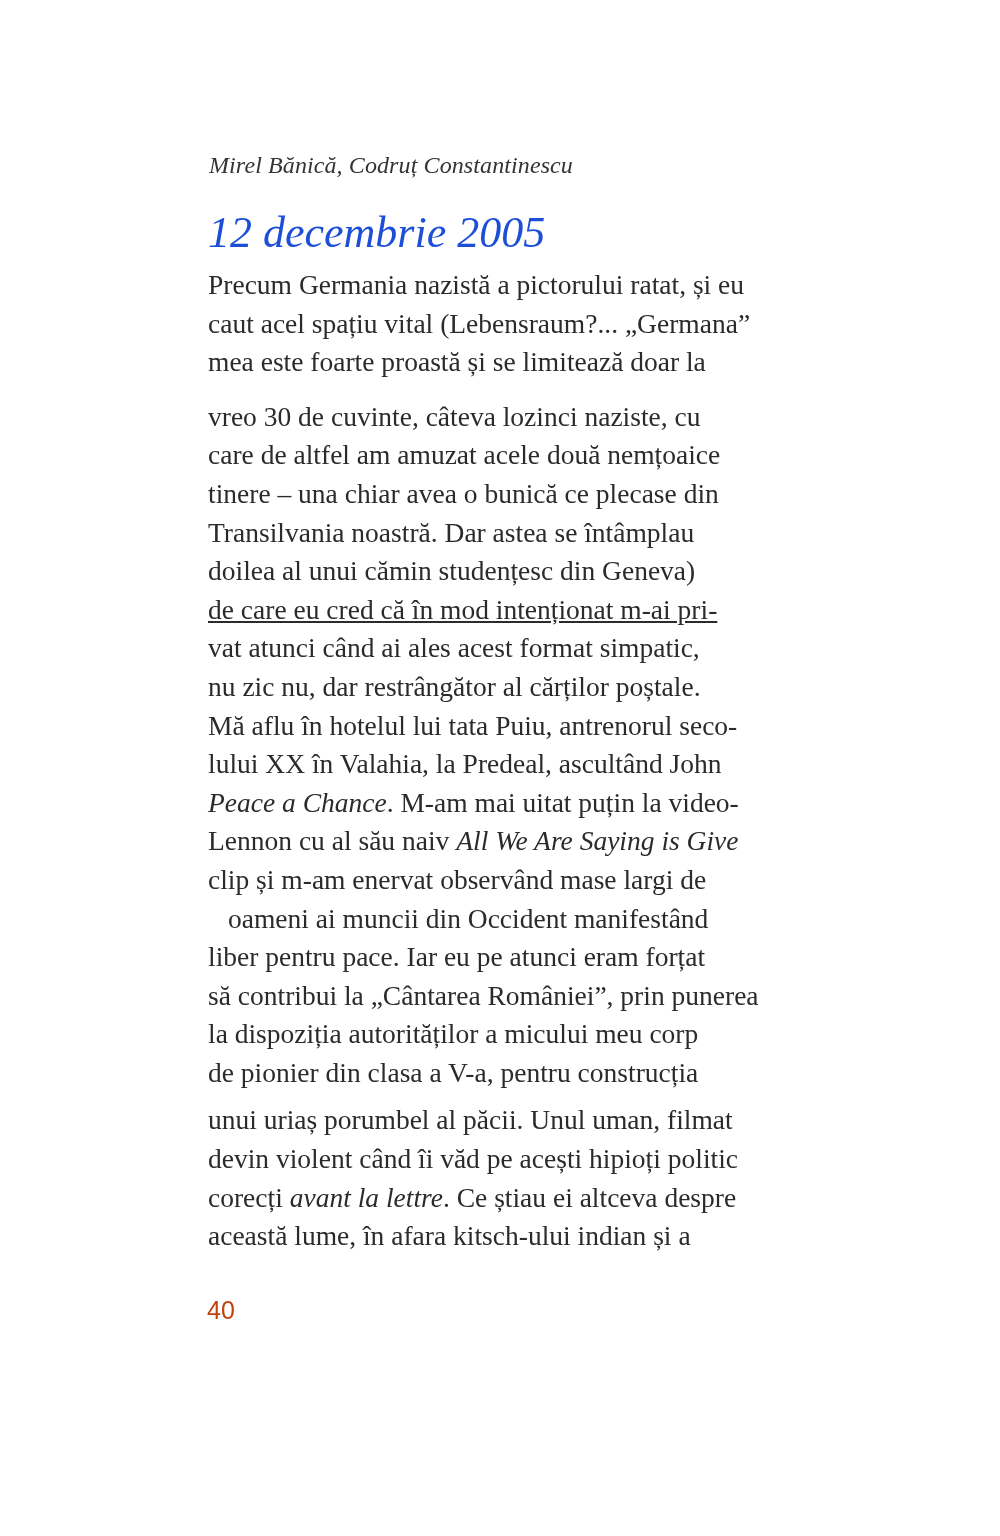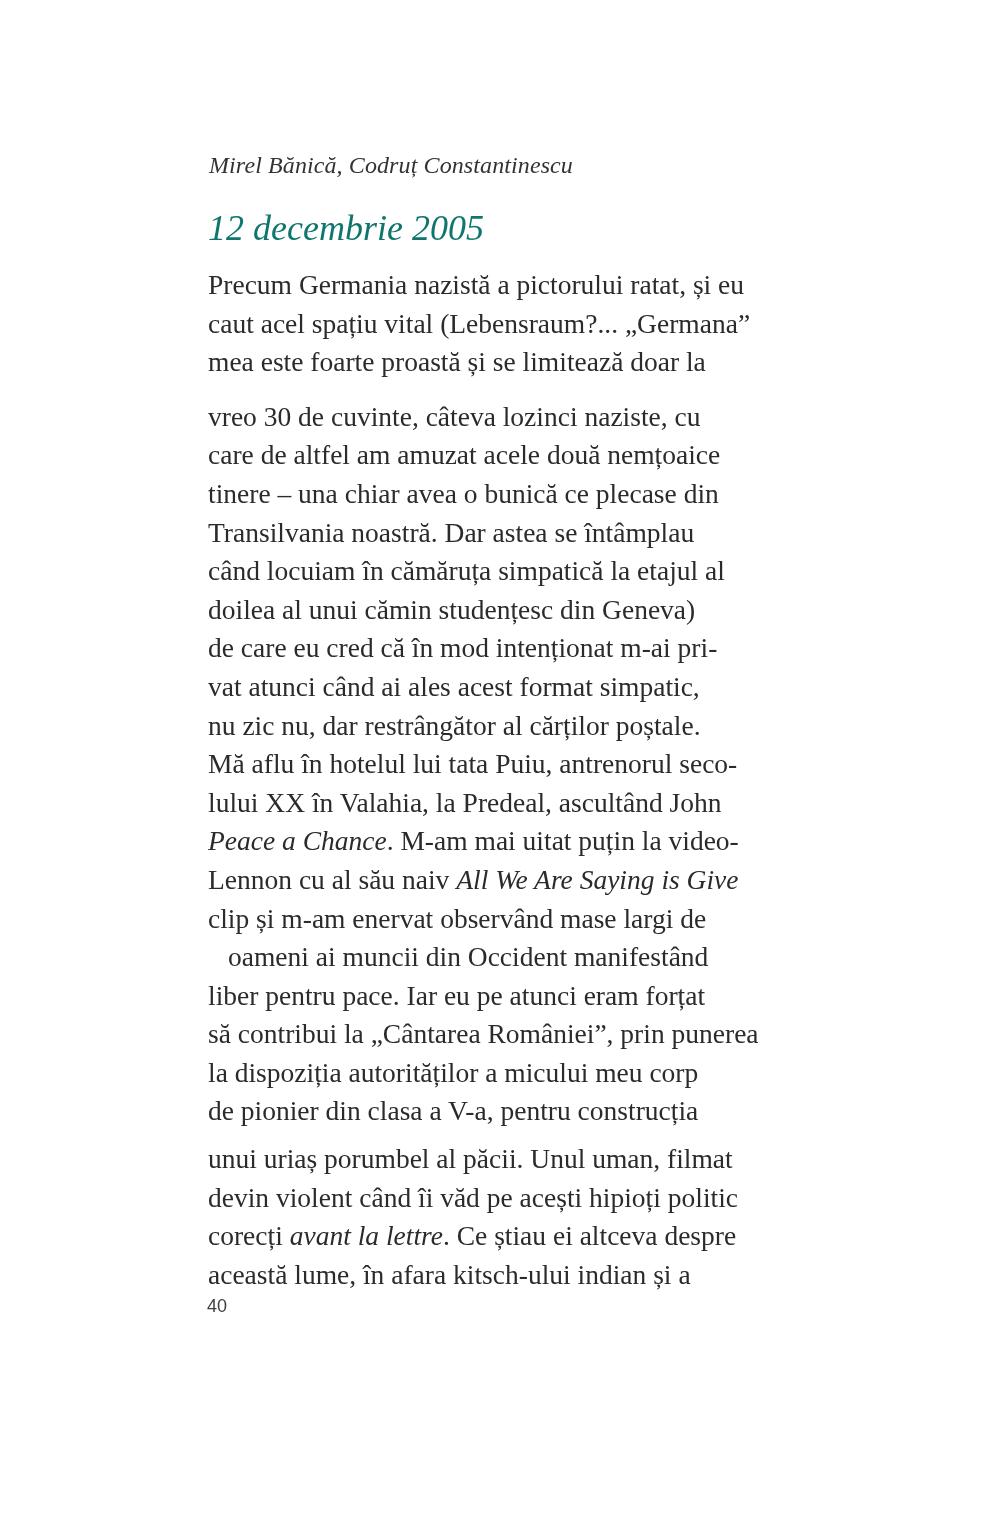--- a/index.html
+++ b/index.html
@@ -21,22 +21,22 @@
     font-style: italic;
     font-size: 24px;
     color: #333;
     letter-spacing: 0.1px;
   }
   .entry-date {
     position: absolute;
     left: 208px; top: 207px;
     font-family: "Liberation Serif", serif;
     font-style: italic;
-    font-size: 36px;
-    color: #0f766e;
+    font-size: 44px;
+    color: #1d4ed8;
   }
   .body-text {
     position: absolute;
     left: 208px; top: 266px;
     width: 584px;
     font-family: "Liberation Serif", serif;
     font-size: 27.5px;
     line-height: 38.6px;
     color: #2b2b2b;
   }
@@ -45,41 +45,40 @@
     white-space: nowrap;
     text-align: justify;
     text-align-last: justify;
     height: 38.6px;
   }
   .it { font-style: italic; }
   .page-number {
     position: absolute;
     left: 207px; top: 1296px;
     font-family: "Liberation Sans", sans-serif;
-    font-size: 18px;
-    color: #404040;
+    font-size: 25px;
+    color: #c2410c;
   }
 </style>
 </head>
 <body>
 
 <div class="page">
   <div class="running-head">Mirel Bănică, Codruț Constantinescu</div>
   <div class="entry-date">12 decembrie 2005</div>
   <div class="body-text" id="body-text">
       <span class="line" style="white-space: nowrap; word-spacing: 0px; text-align: right; text-align-last: left;"><span>Precum Germania nazistă a pictorului ratat, și eu</span></span>
       <span class="line" style="white-space: nowrap; word-spacing: 0px; text-align: left; text-align-last: left;"><span>caut acel spațiu vital (Lebensraum?... „Germana”</span></span>
       <span class="line" style="white-space: nowrap; word-spacing: 0px; text-align: left; text-align-last: left;"><span>mea este foarte proastă și se limitează doar la</span></span>
       <span class="line" style="white-space: nowrap; word-spacing: 0px; text-align: left; text-align-last: left; margin-top: 16px;"><span>vreo 30 de cuvinte, câteva lozinci naziste, cu</span></span>
       <span class="line" style="white-space: nowrap; word-spacing: 0px; text-align: right; text-align-last: left;"><span>care de altfel am amuzat acele două nemțoaice</span></span>
       <span class="line" style="white-space: nowrap; word-spacing: 0px; text-align: left; text-align-last: left;"><span>tinere – una chiar avea o bunică ce plecase din</span></span>
       <span class="line" style="white-space: nowrap; word-spacing: 0px; text-align: left; text-align-last: left;"><span>Transilvania noastră. Dar astea se întâmplau</span></span>
-      <span class="line" style="white-space: nowrap; word-spacing: 0px; text-align: left; text-align-last: left;"><span>când locuiam în cămăruța simpatică la etajul al</span></span>
       <span class="line" style="white-space: nowrap; word-spacing: 0px; text-align: left; text-align-last: left;"><span>doilea al unui cămin studențesc din Geneva)</span></span>
-      <span class="line" style="white-space: nowrap; word-spacing: 0px; text-align: left; text-align-last: left;"><span>de care eu cred că în mod intenționat m-ai pri-</span></span>
+      <span class="line" style="white-space: nowrap; word-spacing: 0px; text-align: left; text-align-last: left; text-decoration: underline;"><span>de care eu cred că în mod intenționat m-ai pri-</span></span>
       <span class="line" style="white-space: nowrap; word-spacing: 0px; text-align: left; text-align-last: left;"><span>vat atunci când ai ales acest format simpatic,</span></span>
       <span class="line" style="white-space: nowrap; word-spacing: 0px; text-align: left; text-align-last: left;"><span>nu zic nu, dar restrângător al cărților poștale.</span></span>
       <span class="line" style="white-space: nowrap; word-spacing: 0px; text-align: left; text-align-last: left;"><span>Mă aflu în hotelul lui tata Puiu, antrenorul seco-</span></span>
       <span class="line" style="white-space: nowrap; word-spacing: 0px; text-align: left; text-align-last: left;"><span>lului XX în Valahia, la Predeal, ascultând John</span></span>
       <span class="line" style="white-space: nowrap; word-spacing: 0px; text-align: left; text-align-last: left;"><span class="it">Peace a Chance</span><span>. M-am mai uitat puțin la video-</span></span>
       <span class="line" style="white-space: nowrap; word-spacing: 0px; text-align: left; text-align-last: left;"><span>Lennon cu al său naiv </span><span class="it">All We Are Saying is Give</span></span>
       <span class="line" style="white-space: nowrap; word-spacing: 0px; text-align: left; text-align-last: left;"><span>clip și m-am enervat observând mase largi de</span></span>
       <span class="line" style="white-space: nowrap; word-spacing: 0px; text-align: left; text-align-last: left; margin-left: 20px;"><span>oameni ai muncii din Occident manifestând</span></span>
       <span class="line" style="white-space: nowrap; word-spacing: 0px; text-align: left; text-align-last: left;"><span>liber pentru pace. Iar eu pe atunci eram forțat</span></span>
       <span class="line" style="white-space: nowrap; word-spacing: 0px; text-align: left; text-align-last: left;"><span>să contribui la „Cântarea României”, prin punerea</span></span>

